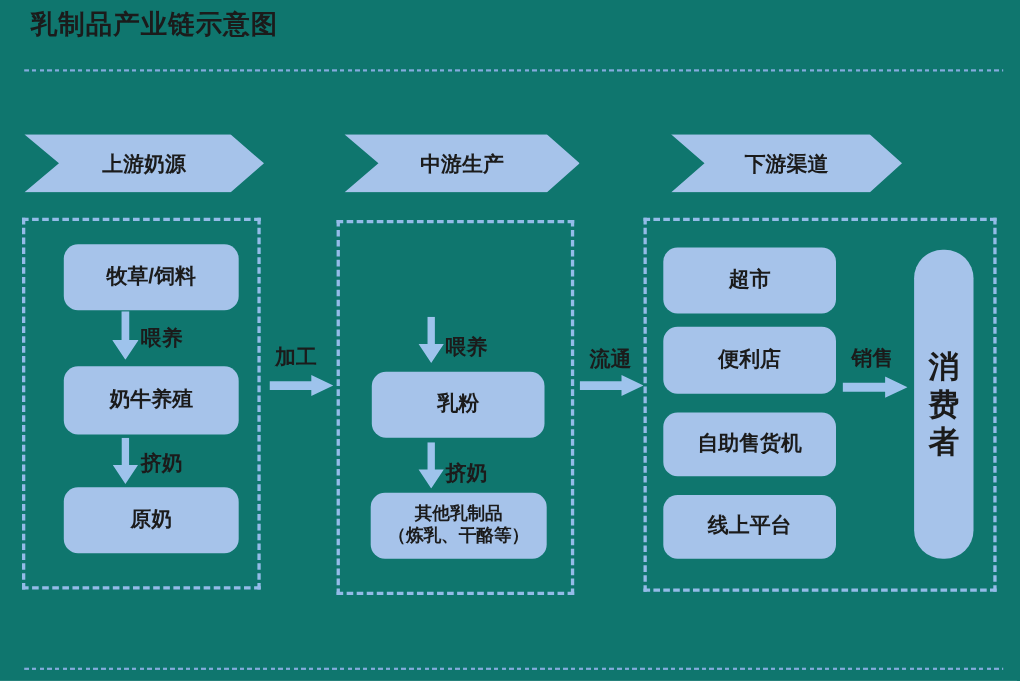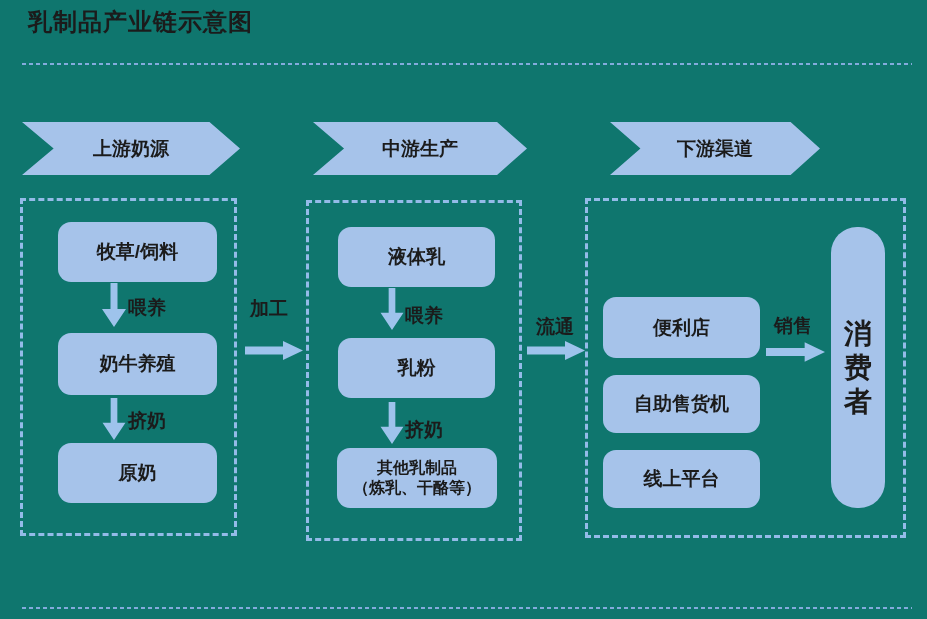--- a/index.html
+++ b/index.html
@@ -65,21 +65,21 @@
   .p3-c4{left:15px;top:249px;width:157px;height:58px;}
   .p3-sales-label{left:175px;top:112px;width:60px;text-align:center;}
   .p3-sales-arrow{left:178px;top:141px;width:59px;height:20px;}
   .p3-consumer{
     left:243px;top:26px;width:54px;height:281px;border-radius:26px;
     font-size:28px;line-height:34px;padding:0 13px;
     word-break:break-all;white-space:normal;
   }
 
   .conn-label{position:absolute;font-size:19px;font-weight:bold;text-align:center;}
-  .conn1-label{left:238px;top:296px;width:62px;}
+  .conn1-label{left:238px;top:312px;width:62px;}
   .conn1-arrow{left:245px;top:341px;}
   .conn2-label{left:524px;top:314px;width:62px;}
   .conn2-arrow{left:527px;top:341px;}
 </style>
 </head>
 <body>
 
 <div class="canvas">
 
   <h1 class="title">乳制品产业链示意图</h1>
@@ -114,23 +114,20 @@
       <span>原奶</span>
     </div>
   </div>
 
   <span class="conn-label conn1-label">加工</span>
   <svg class="right-arrow conn1-arrow" viewBox="0 0 58 19" fill="currentColor" xmlns="http://www.w3.org/2000/svg">
     <path d="M0 5.5 h38 V0 L58 9.5 L38 19 v-5.5 H0 Z"></path>
   </svg>
 
   <div class="panel p2">
-    <div class="node p2-n1">
-      <span>液体乳</span>
-    </div>
     <svg class="down-arrow p2-a1" viewBox="0 0 24 44" fill="currentColor" xmlns="http://www.w3.org/2000/svg">
       <path d="M8.5 0 h7 v26 h8.5 L12 44 L0 26 h8.5 Z"></path>
     </svg>
     <span class="edge-label p2-e1">喂养</span>
     <div class="node p2-n2">
       <span>乳粉</span>
     </div>
     <svg class="down-arrow p2-a2" viewBox="0 0 24 44" fill="currentColor" xmlns="http://www.w3.org/2000/svg">
       <path d="M8.5 0 h7 v26 h8.5 L12 44 L0 26 h8.5 Z"></path>
     </svg>
@@ -140,20 +137,23 @@
       <span>（炼乳、干酪等）</span>
     </div>
   </div>
 
   <span class="conn-label conn2-label">流通</span>
   <svg class="right-arrow conn2-arrow" viewBox="0 0 58 19" fill="currentColor" xmlns="http://www.w3.org/2000/svg">
     <path d="M0 5.5 h38 V0 L58 9.5 L38 19 v-5.5 H0 Z"></path>
   </svg>
 
   <div class="panel p3">
+    <div class="node p3-c1">
+      <span>超市</span>
+    </div>
     <div class="node p3-c3">
       <span>自助售货机</span>
     </div>
     <div class="node p3-c2">
       <span>便利店</span>
     </div>
     <div class="node p3-c4">
       <span>线上平台</span>
     </div>
     <span class="edge-label p3-sales-label">销售</span>

